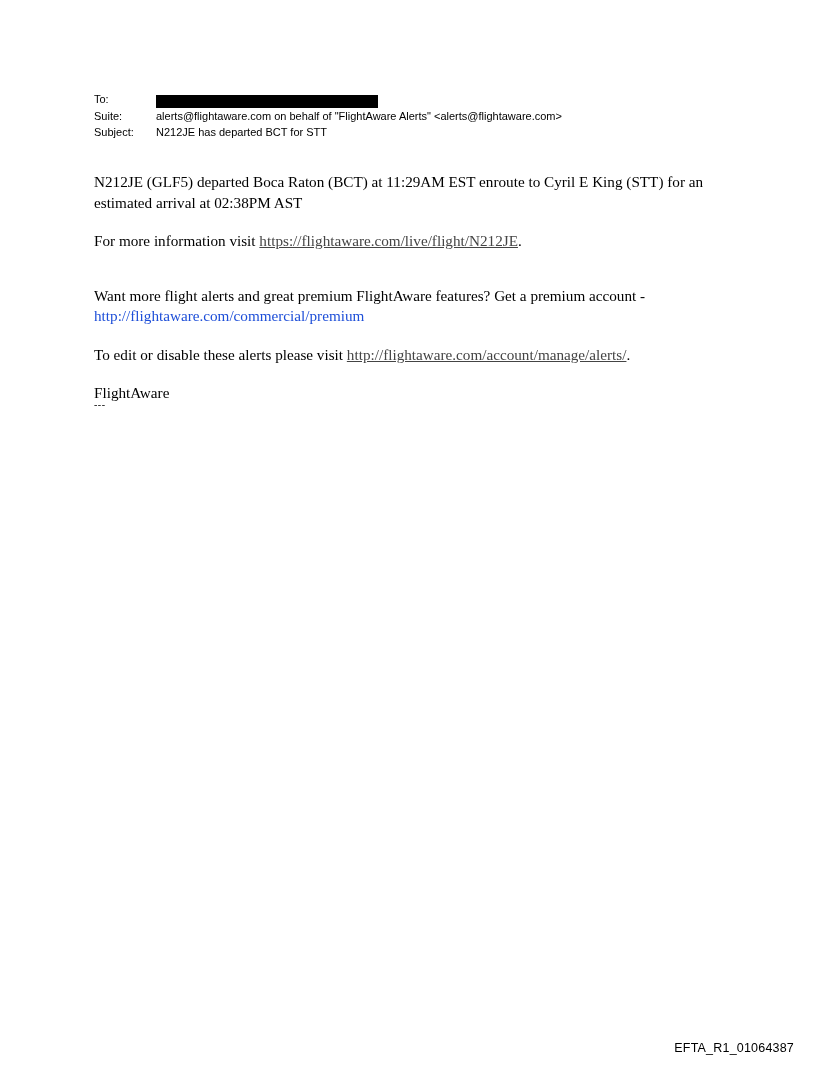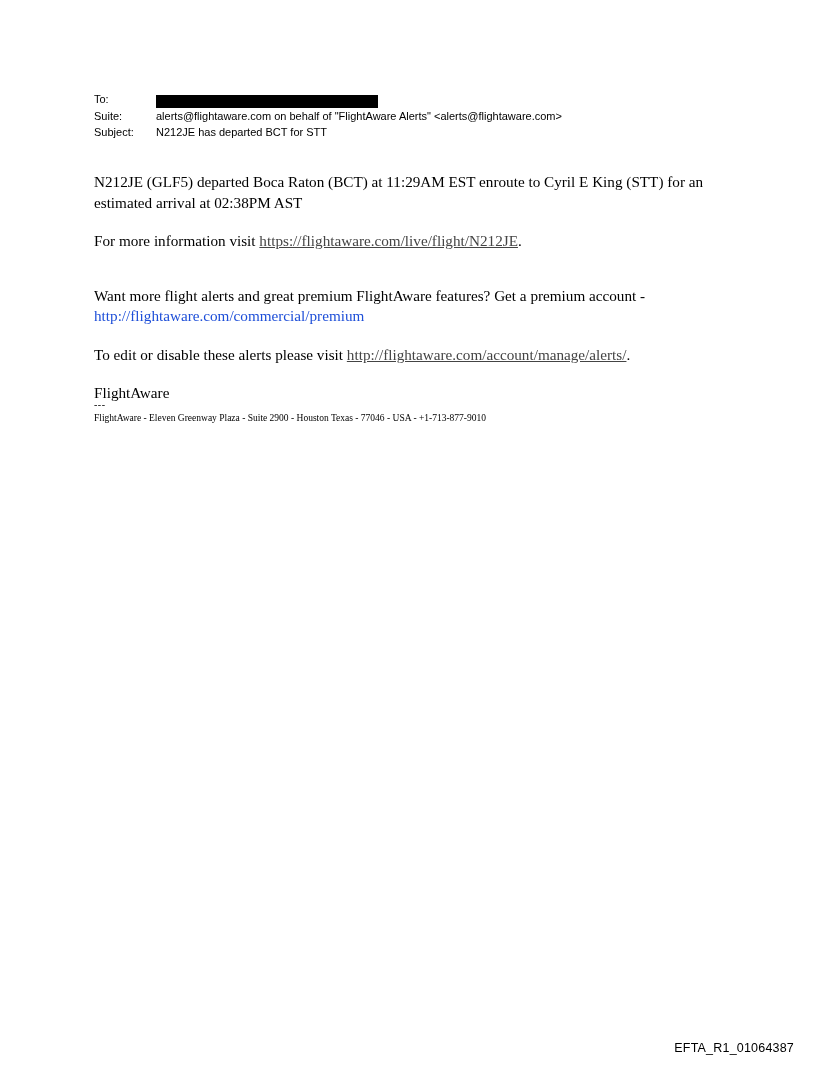--- a/index.html
+++ b/index.html
@@ -170,17 +170,16 @@
 
     <p class="para">
       <span>To edit or disable these alerts please visit </span><a class="link" href="#">http://flightaware.com/account/manage/alerts/</a><span>.</span>
     </p>
 
     <p class="para tight">FlightAware</p>
 
   </div>
 
   <div class="sig-dashes">---</div>
-  <div class="sig-line">FlightAware - Eleven Greenway Plaza - Suite 2900 - Houston Texas - 77046 - USA - +1-713-877-9010</div>
 
   <div class="bates">EFTA_R1_01064387</div>
 
 </div>
 
 </body></html>

